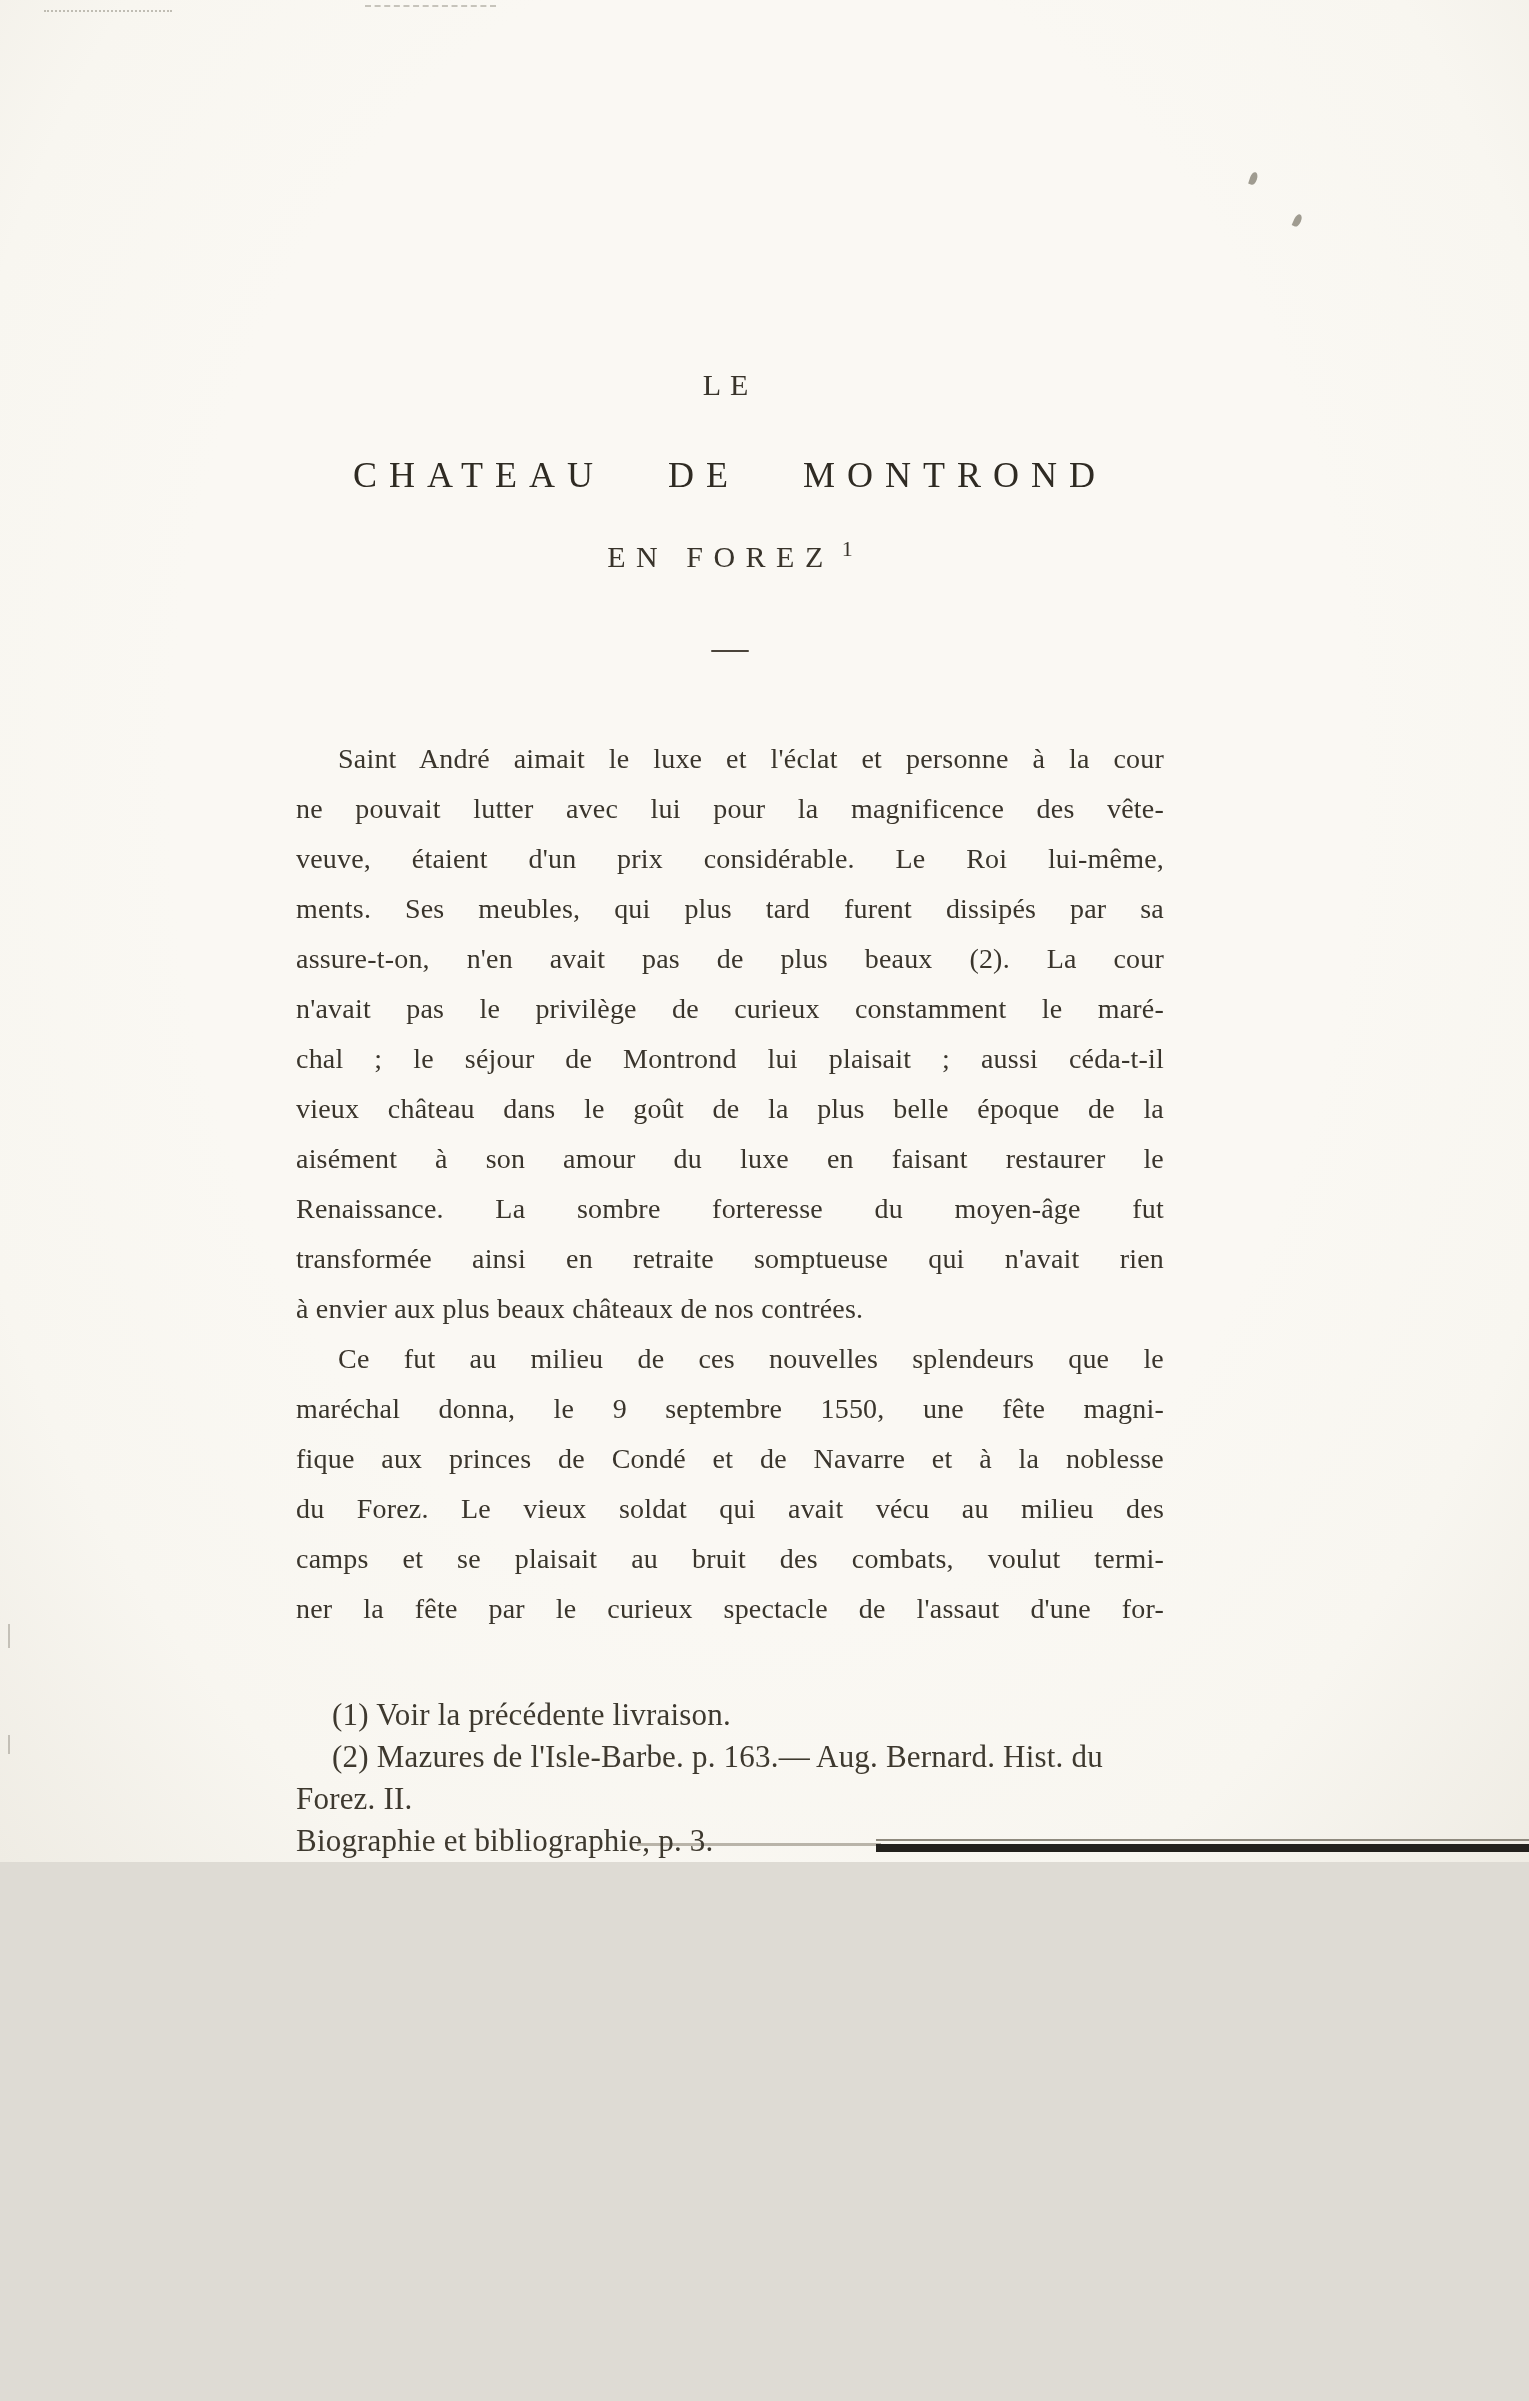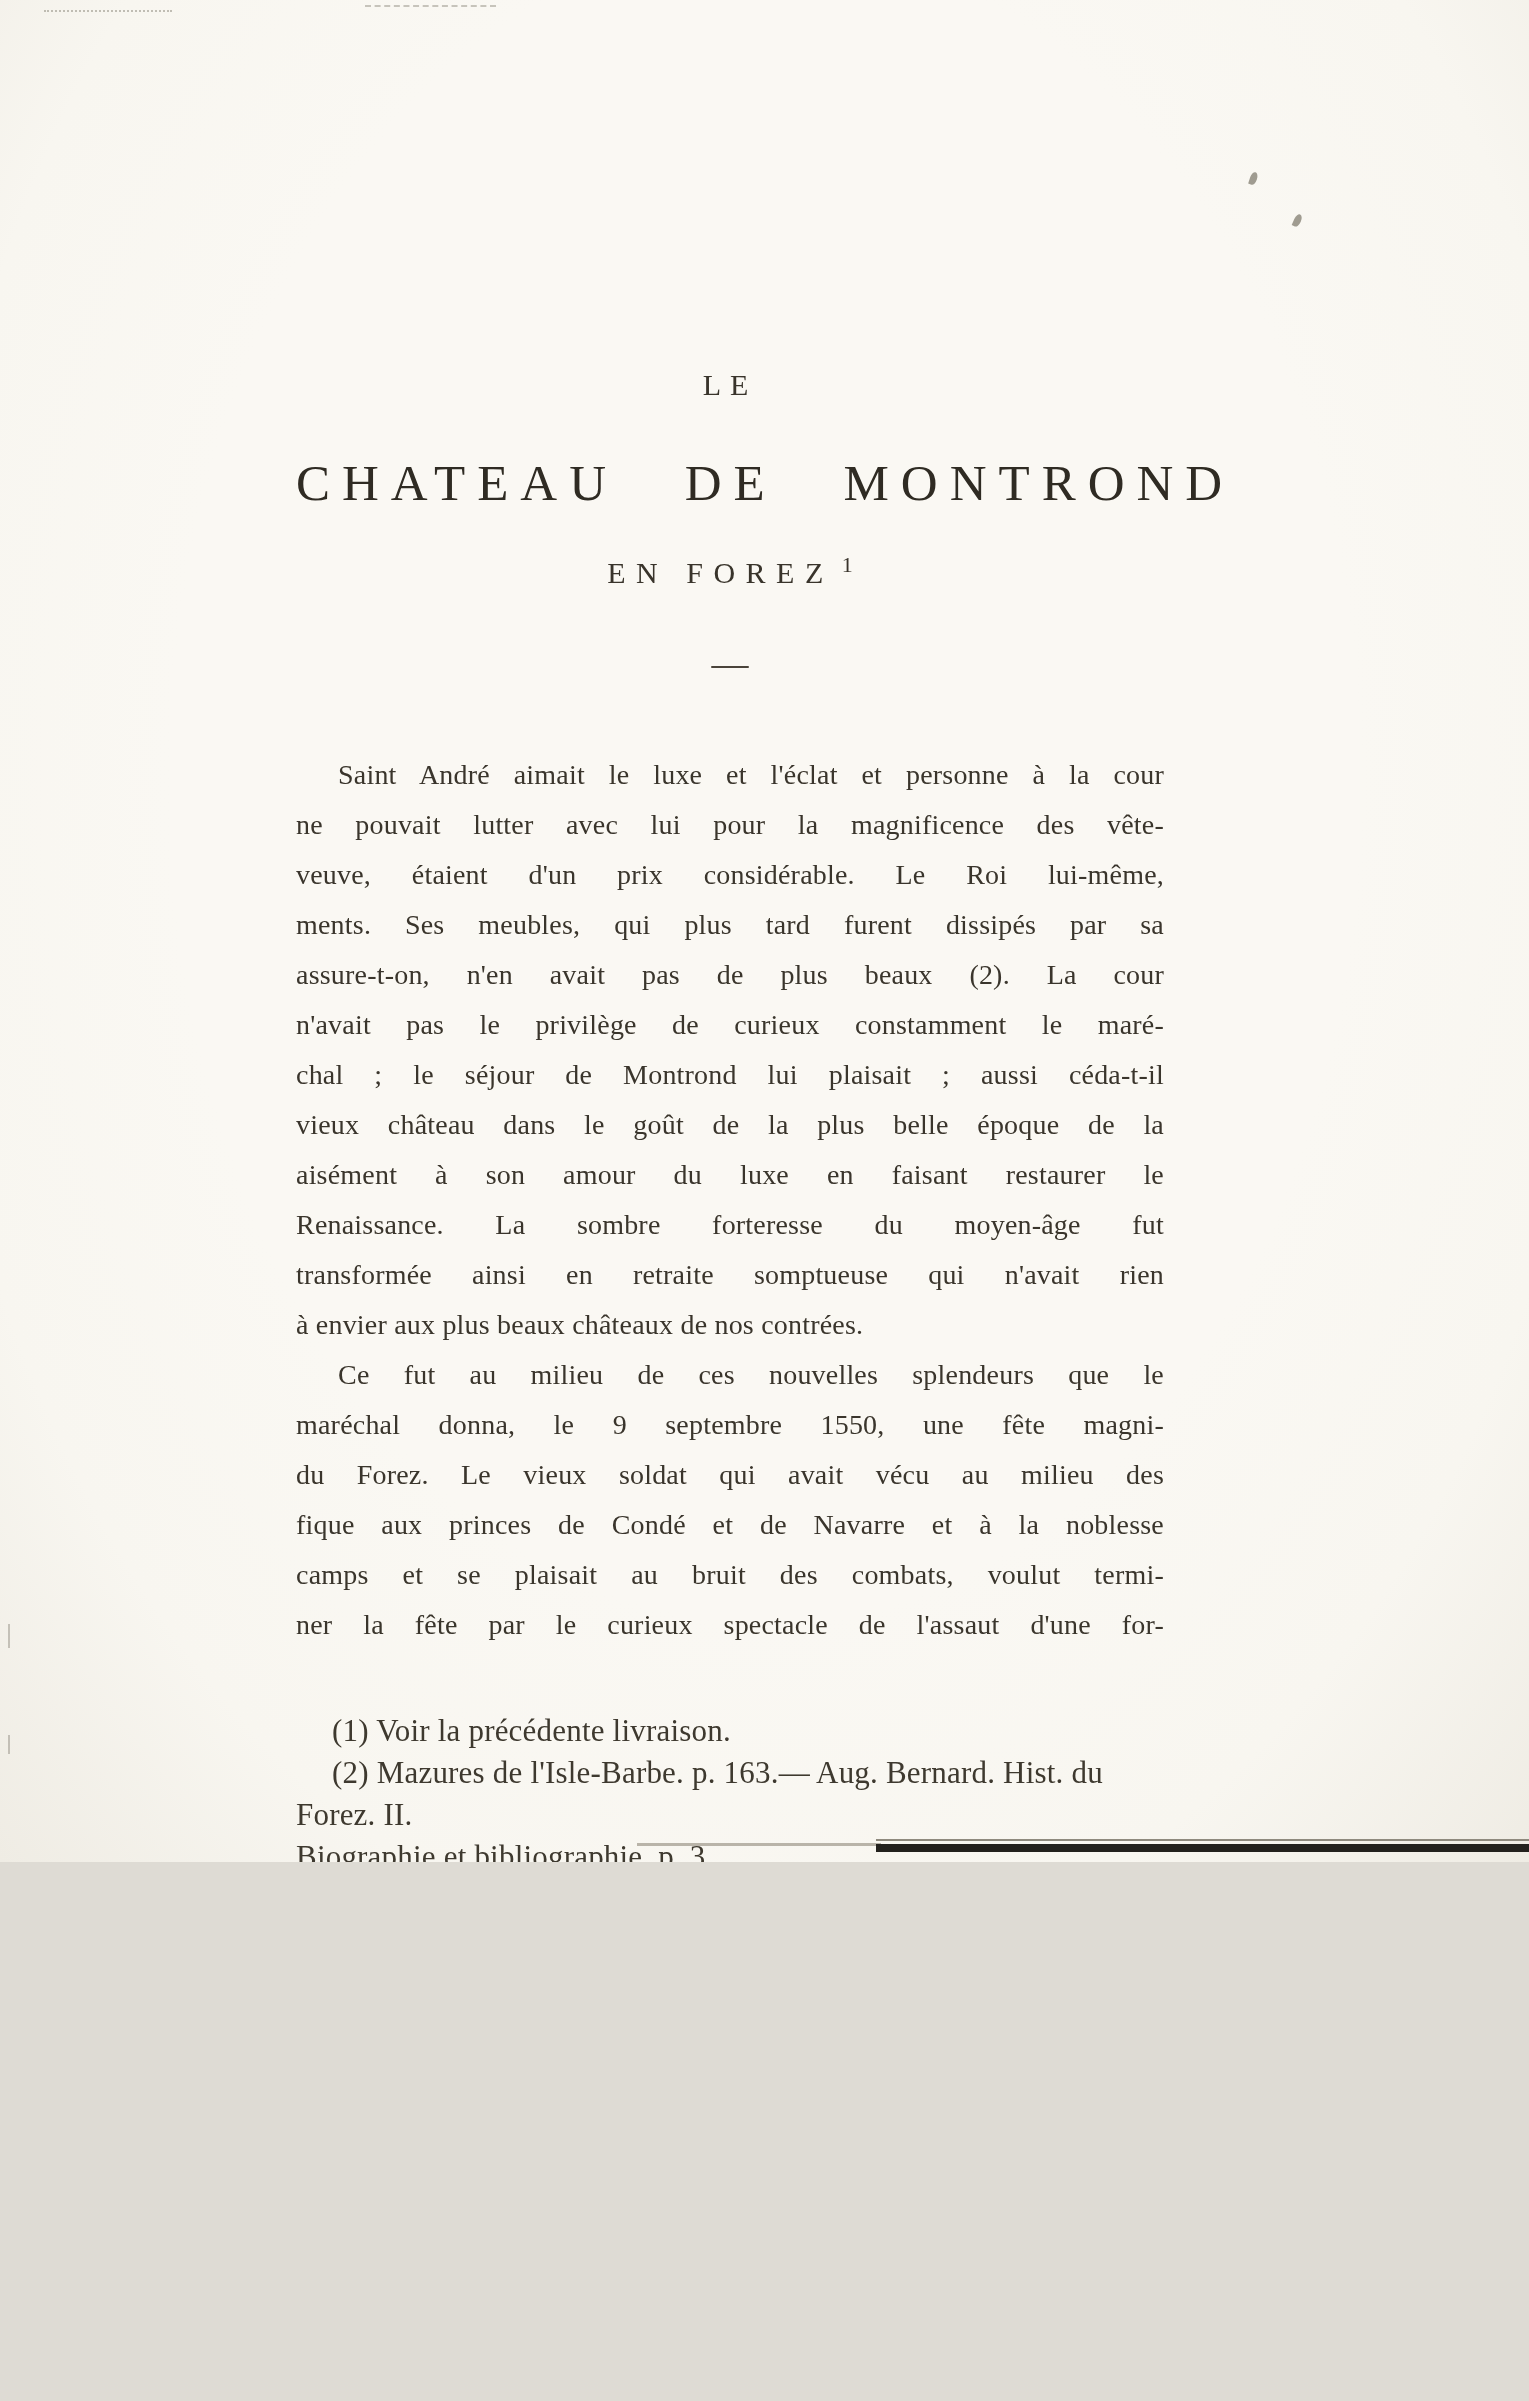--- a/index.html
+++ b/index.html
@@ -27,21 +27,21 @@
   .pretitle{
     text-align:center;
     font-size:30px;
     letter-spacing:9px;
     color:#39342b;
   }
   .title{
     margin:52px 0 0 0;
     font-weight:400;
     text-align:center;
-    font-size:51px;
+    font-size:36px;
     letter-spacing:12px;
     word-spacing:42px;
     color:#2f2b23;
     white-space:nowrap;
   }
   .subtitle{
     margin-top:40px;
     text-align:center;
     font-size:30px;
     letter-spacing:10.5px;
@@ -171,22 +171,22 @@
           <div class="line">chal ; le séjour de Montrond lui plaisait ; aussi céda-t-il</div>
           <div class="line">vieux château dans le goût de la plus belle époque de la</div>
           <div class="line">aisément à son amour du luxe en faisant restaurer le</div>
           <div class="line">Renaissance. La sombre forteresse du moyen-âge fut</div>
           <div class="line">transformée ainsi en retraite somptueuse qui n'avait rien</div>
           <div class="line">à envier aux plus beaux châteaux de nos contrées.</div>
         </div>
       <div class="para runs-on">
           <div class="line">Ce fut au milieu de ces nouvelles splendeurs que le</div>
           <div class="line">maréchal donna, le 9 septembre 1550, une fête magni-</div>
+          <div class="line">fique aux princes de Condé et de Navarre et à la noblesse</div>
           <div class="line">du Forez. Le vieux soldat qui avait vécu au milieu des</div>
-          <div class="line">fique aux princes de Condé et de Navarre et à la noblesse</div>
           <div class="line">camps et se plaisait au bruit des combats, voulut termi-</div>
           <div class="line">ner la fête par le curieux spectacle de l'assaut d'une for-</div>
         </div>
     </div>
 
     <div class="footnotes">
         <div class="line">(1) Voir la précédente livraison.</div>
         <div class="line">(2) Mazures de l'Isle-Barbe. p. 163.— Aug. Bernard. Hist. du Forez. II.</div>
         <div class="line">Biographie et bibliographie, p. 3.</div>
       </div>

